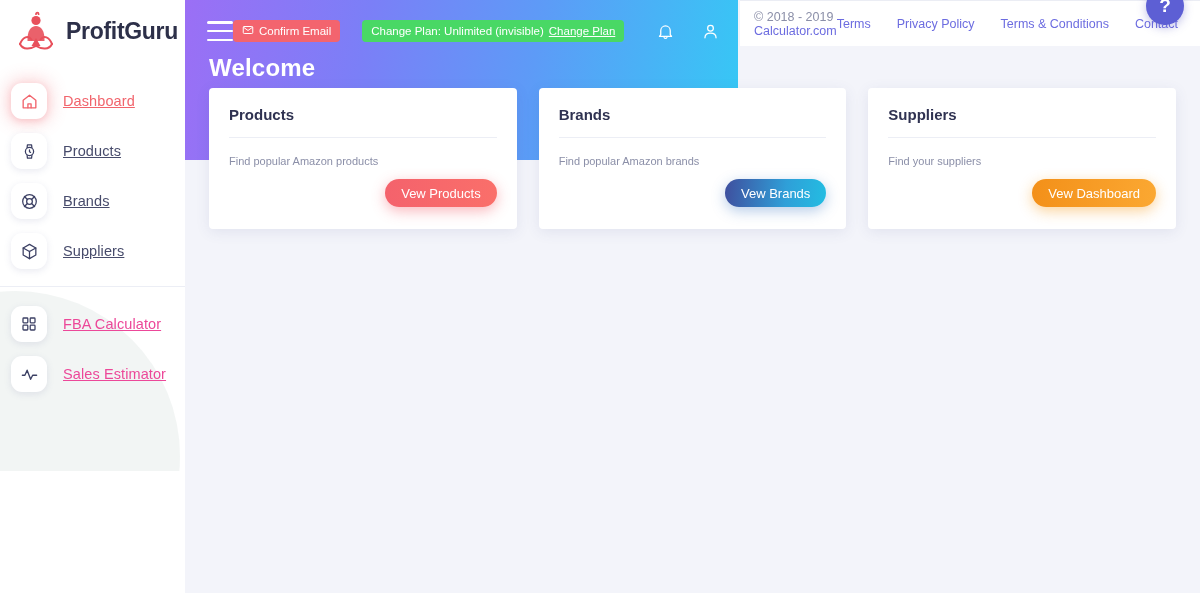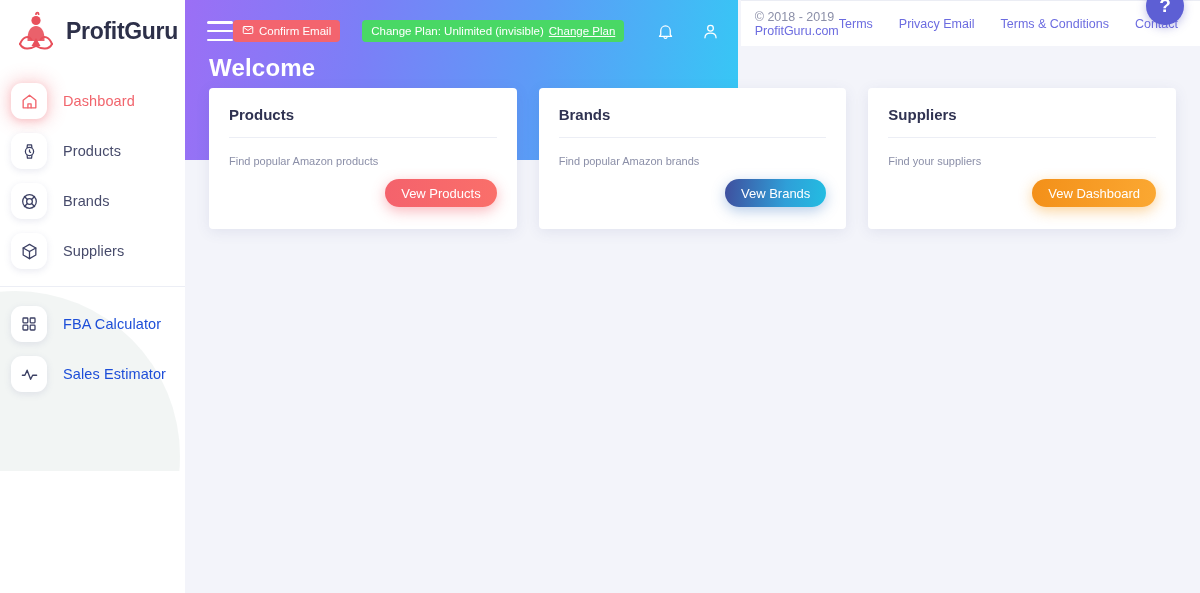--- a/index.html
+++ b/index.html
@@ -70,23 +70,24 @@
     display: flex; align-items: center; justify-content: center;
   }
   .nav-item.active .nav-tile {
     box-shadow: 0 0 16px 5px rgba(241,100,110,.22), 0 2px 7px rgba(241,100,110,.25);
   }
   .nav-label {
     font-size: 14.5px;
     color: #474b6b;
     white-space: nowrap;
     letter-spacing: .1px;
+    text-decoration: underline;
   }
   .nav-item.active .nav-label { color: #f1646c; }
-  .nav-group.second .nav-label { color: #1d4ed8; }
+  .nav-group.second .nav-label { color: #ec4899; }
 
   
   .main {
     position: relative;
     flex: 1 1 auto;
     height: 593px;
     background: #f3f4fa;
     display: flex; 
     overflow: hidden;
   }
@@ -395,26 +396,26 @@
         <div class="card-actions">
           <button class="pill pill-orange">Vew Dashboard</button>
         </div>
       </div>
     </div>
 
     <div class="content-body"></div>
 
     <footer class="footer">
       <div class="copyright">
-        <span>© 2018 - 2019 </span><b>ProfitGuru.com</b>
+        <span>© 2018 - 2019 </span><b>Calculator.com</b>
       </div>
       <div class="footer-spacer"></div>
       <nav class="footer-links">
         <a>Terms</a>
-        <a>Privacy Email</a>
+        <a>Privacy Policy</a>
         <a>Terms &amp; Conditions</a>
         <a>Contact</a>
       </nav>
       <div class="help-fab">?</div>
     </footer>
 
   </section>
 </div>
 
 </body></html>

